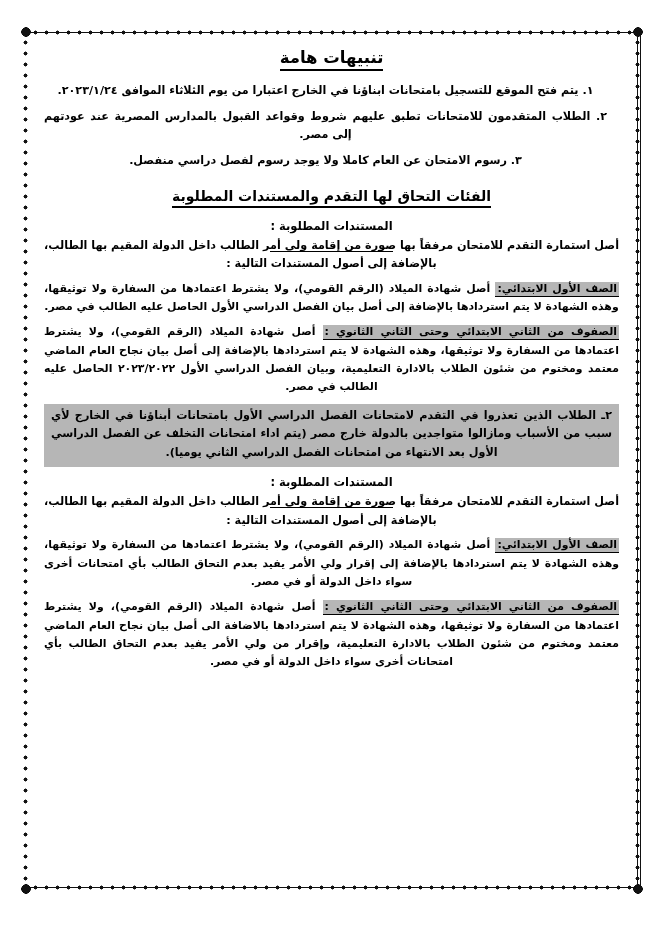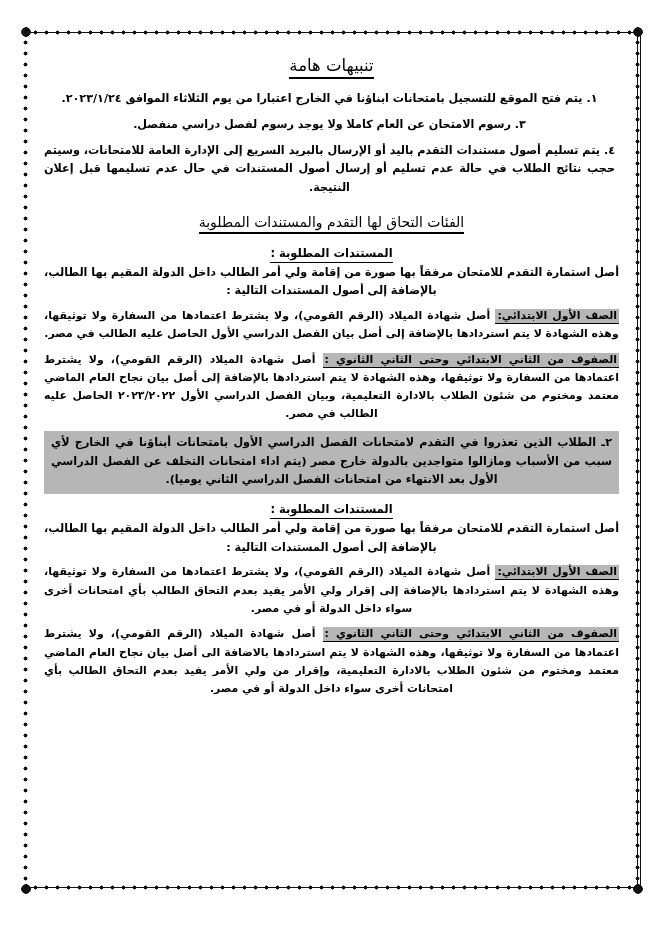--- a/index.html
+++ b/index.html
@@ -89,42 +89,42 @@
   .corner.br { right: -2.5px; bottom: -3.5px; }
 
   
   .content {
     position: relative;
     padding: 14px 22px 0 22px;
     z-index: 2;
   }
 
   h1.doc-title, h2.section-title {
-    margin: 8px;
+    margin: 0;
     text-align: center;
-    font-weight: normal;
+    font-weight: bold;
     letter-spacing: 0.5px;
   }
   h1.doc-title {
     font-size: 16.5px;
     padding: 6px 0 3px 0;
   }
   h1.doc-title span.u,
   h2.section-title span.u {
     border-bottom: 2px solid #000;
     padding-bottom: 2px;
     display: inline-block;
   }
   h2.section-title {
     font-size: 14px;
     padding: 9px 0 4px 0;
   }
 
   ol.notices {
-    margin: 8px 4px 0 0;
+    margin: 8px 12px 0 0;
     padding: 0;
     list-style: none;
   }
   ol.notices li {
     position: relative;
     font-size: 11.2px;
     line-height: 1.62;
     font-weight: bold;
     text-align: justify;
     text-align-last: center;
@@ -148,21 +148,21 @@
   }
 
   .sub-head {
     text-align: center;
     font-size: 11.5px;
     font-weight: bold;
     margin: 7px 0 4px 0;
   }
   .sub-head span.u {
     border-bottom: 1.5px solid #000;
-    padding-bottom: 2px;
+    padding-bottom: 18px;
   }
 
   p.body-text {
     margin: 4px 0 6px 0;
     font-size: 11.2px;
     line-height: 1.66;
     font-weight: bold;
     text-align: justify;
     text-align-last: center;
   }
@@ -207,26 +207,26 @@
     <h1 class="doc-title">
       <span class="u">تنبيهات هامة</span>
     </h1>
 
     <ol class="notices">
       <li>
         <span class="num">١.</span>
         <span>يتم فتح الموقع للتسجيل بامتحانات ابناؤنا في الخارج اعتبارا من يوم الثلاثاء الموافق ٢٠٢٣/١/٢٤.</span>
       </li>
       <li>
+        <span class="num">٢.</span>
+        <span>الطلاب المتقدمون للامتحانات تطبق عليهم شروط وقواعد القبول بالمدارس المصرية عند عودتهم إلى مصر.</span>
+      </li>
+      <li>
         <span class="num">٣.</span>
         <span>رسوم الامتحان عن العام كاملا ولا يوجد رسوم لفصل دراسي منفصل.</span>
-      </li>
-      <li>
-        <span class="num">٤.</span>
-        <span>يتم تسليم أصول مستندات التقدم باليد أو الإرسال بالبريد السريع إلى الإدارة العامة للامتحانات، وسيتم حجب نتائج الطلاب في حالة عدم تسليم أو إرسال أصول المستندات في حال عدم تسليمها قبل إعلان النتيجة.</span>
       </li>
     </ol>
 
     <h2 class="section-title">
       <span class="u">الفئات التحاق لها التقدم والمستندات المطلوبة</span>
     </h2>
 
 
     <div class="sub-head">
       <span class="u">المستندات المطلوبة :</span>

